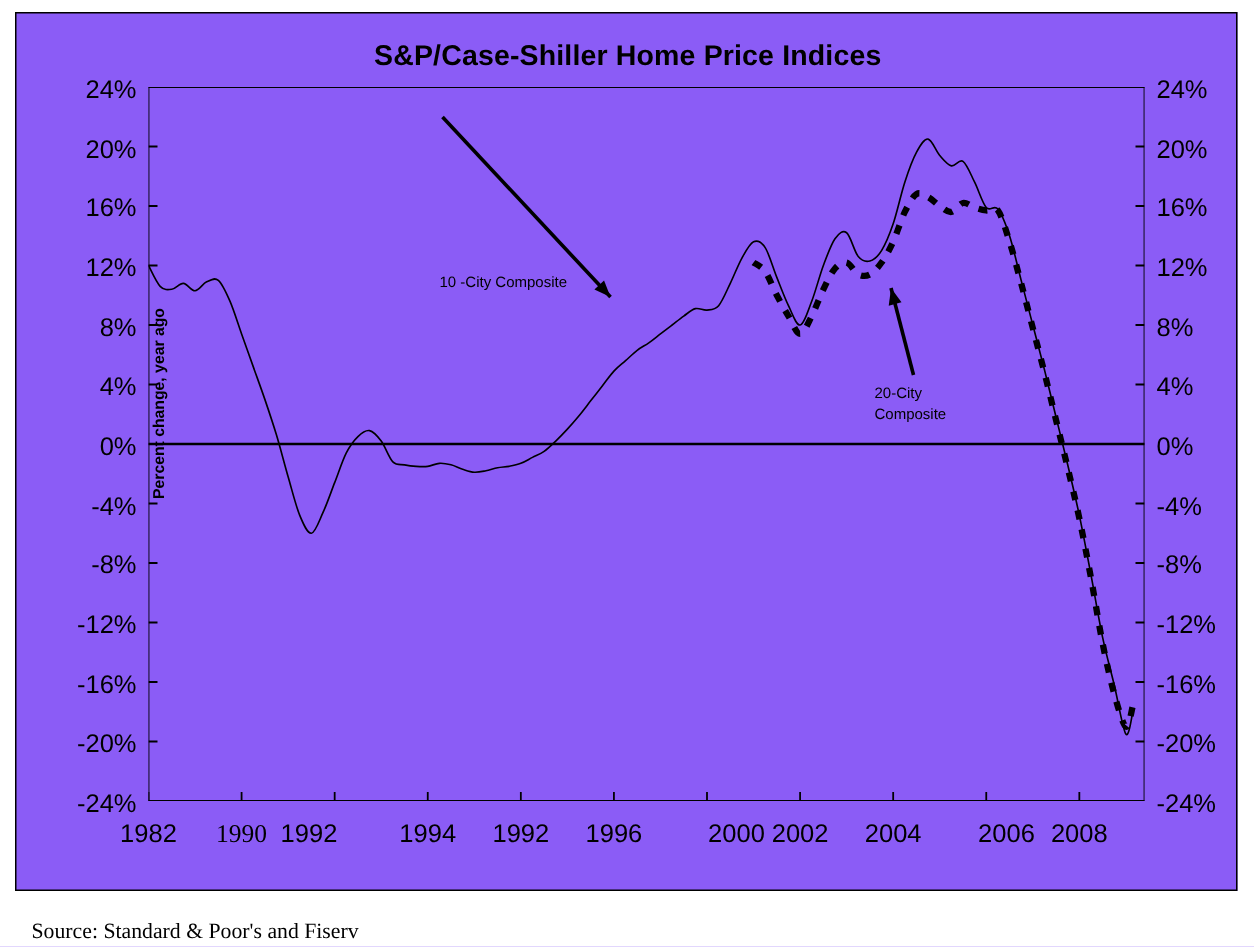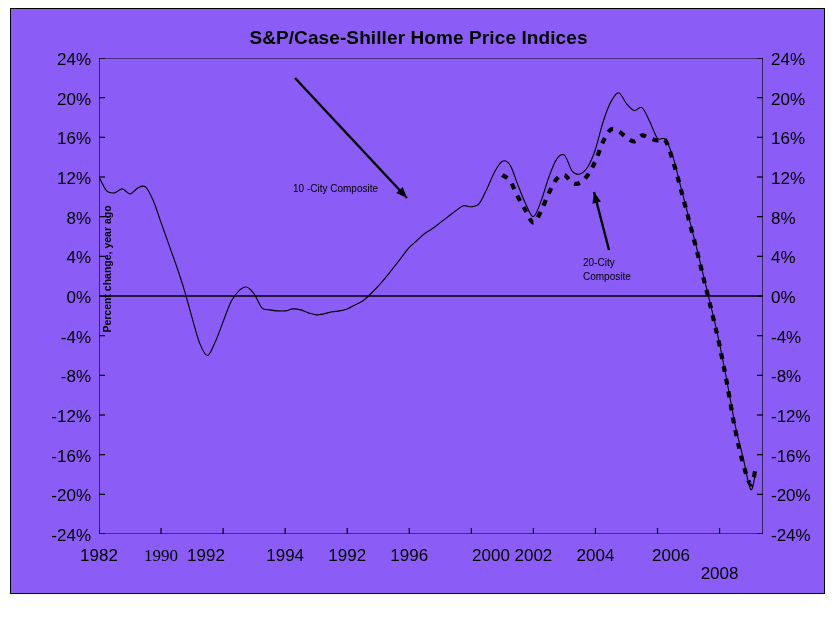--- a/index.html
+++ b/index.html
@@ -215,23 +215,24 @@
         <div class="tick-label x-tick" style="left: -30px;">1982</div>
         <div class="tick-label x-tick" style="left: 32.0561px; font-family: Liberation Serif, serif;">1990</div>
         <div class="tick-label x-tick" style="left: 77px;">1992</div>
         <div class="tick-label x-tick" style="left: 156.168px;">1994</div>
         <div class="tick-label x-tick" style="left: 218.224px;">1992</div>
         <div class="tick-label x-tick" style="left: 280.28px;">1996</div>
         <div class="tick-label x-tick" style="left: 362px;">2000</div>
         <div class="tick-label x-tick" style="left: 404.393px;">2002</div>
         <div class="tick-label x-tick" style="left: 466.449px;">2004</div>
         <div class="tick-label x-tick" style="left: 542px;">2006</div>
-        <div class="tick-label x-tick" style="left: 590.561px; margin-top: 18px;">2008</div>
+        <div class="tick-label x-tick" style="left: 590.561px;">2008</div>
       </div>
 
     <div class="annot" id="annot-10city">10 -City Composite</div>
 
     <div class="annot" id="annot-20city"><span>20-City</span><br><span>Composite</span></div>
 
   </div>
 
+  <div id="source-note">Source: Standard &amp; Poor's and Fiserv</div>
 
 </div>
 
 </body></html>

